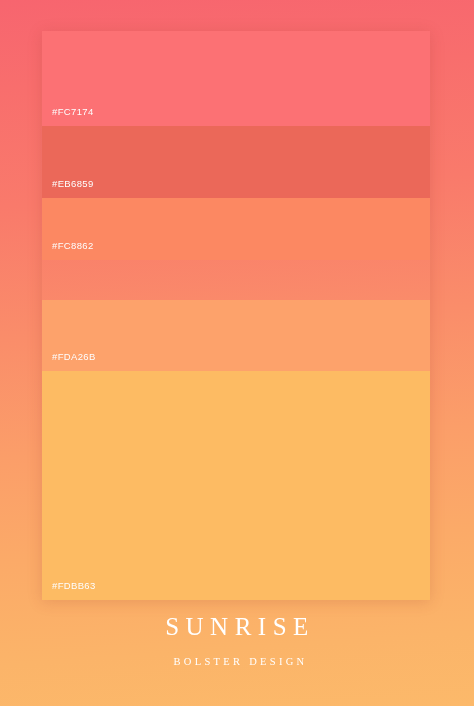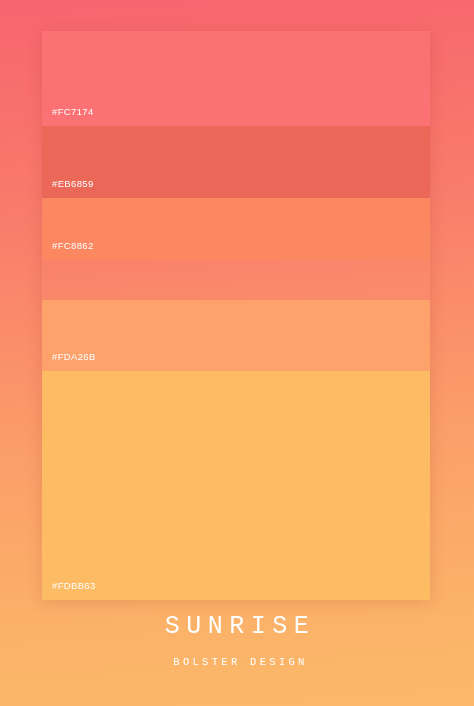--- a/index.html
+++ b/index.html
@@ -70,31 +70,31 @@
   }
 
   #poster-title {
     color: #ffffff;
     font-size: 25px;
     line-height: 30px;
     letter-spacing: 6.5px;
     font-weight: normal;
     margin: 0;
     padding: 0 0 0 6px;
-    font-family: Liberation Mono, monospace;
+    font-family: Liberation Serif, serif;
   }
 
   #poster-subtitle {
     color: #ffffff;
     font-size: 10.5px;
     line-height: 14px;
     letter-spacing: 3.3px;
     margin: 13px 0 0 4px;
     padding: 0 0 0 3px;
-    font-family: Liberation Mono, monospace;
+    font-family: Liberation Serif, serif;
   }
 </style>
 </head>
 <body>
 
 <div id="poster" style="background: linear-gradient(176deg, rgb(247, 101, 111) 0%, rgb(248, 110, 109) 12%, rgb(249, 122, 107) 28%, rgb(250, 141, 106) 46%, rgb(251, 158, 105) 62%, rgb(251, 170, 104) 76%, rgb(251, 180, 105) 90%, rgb(252, 185, 106) 100%);">
 
   <div id="palette-card">
 
     <div class="swatch" style="background-color: rgb(252, 113, 116); height: 106px;">

